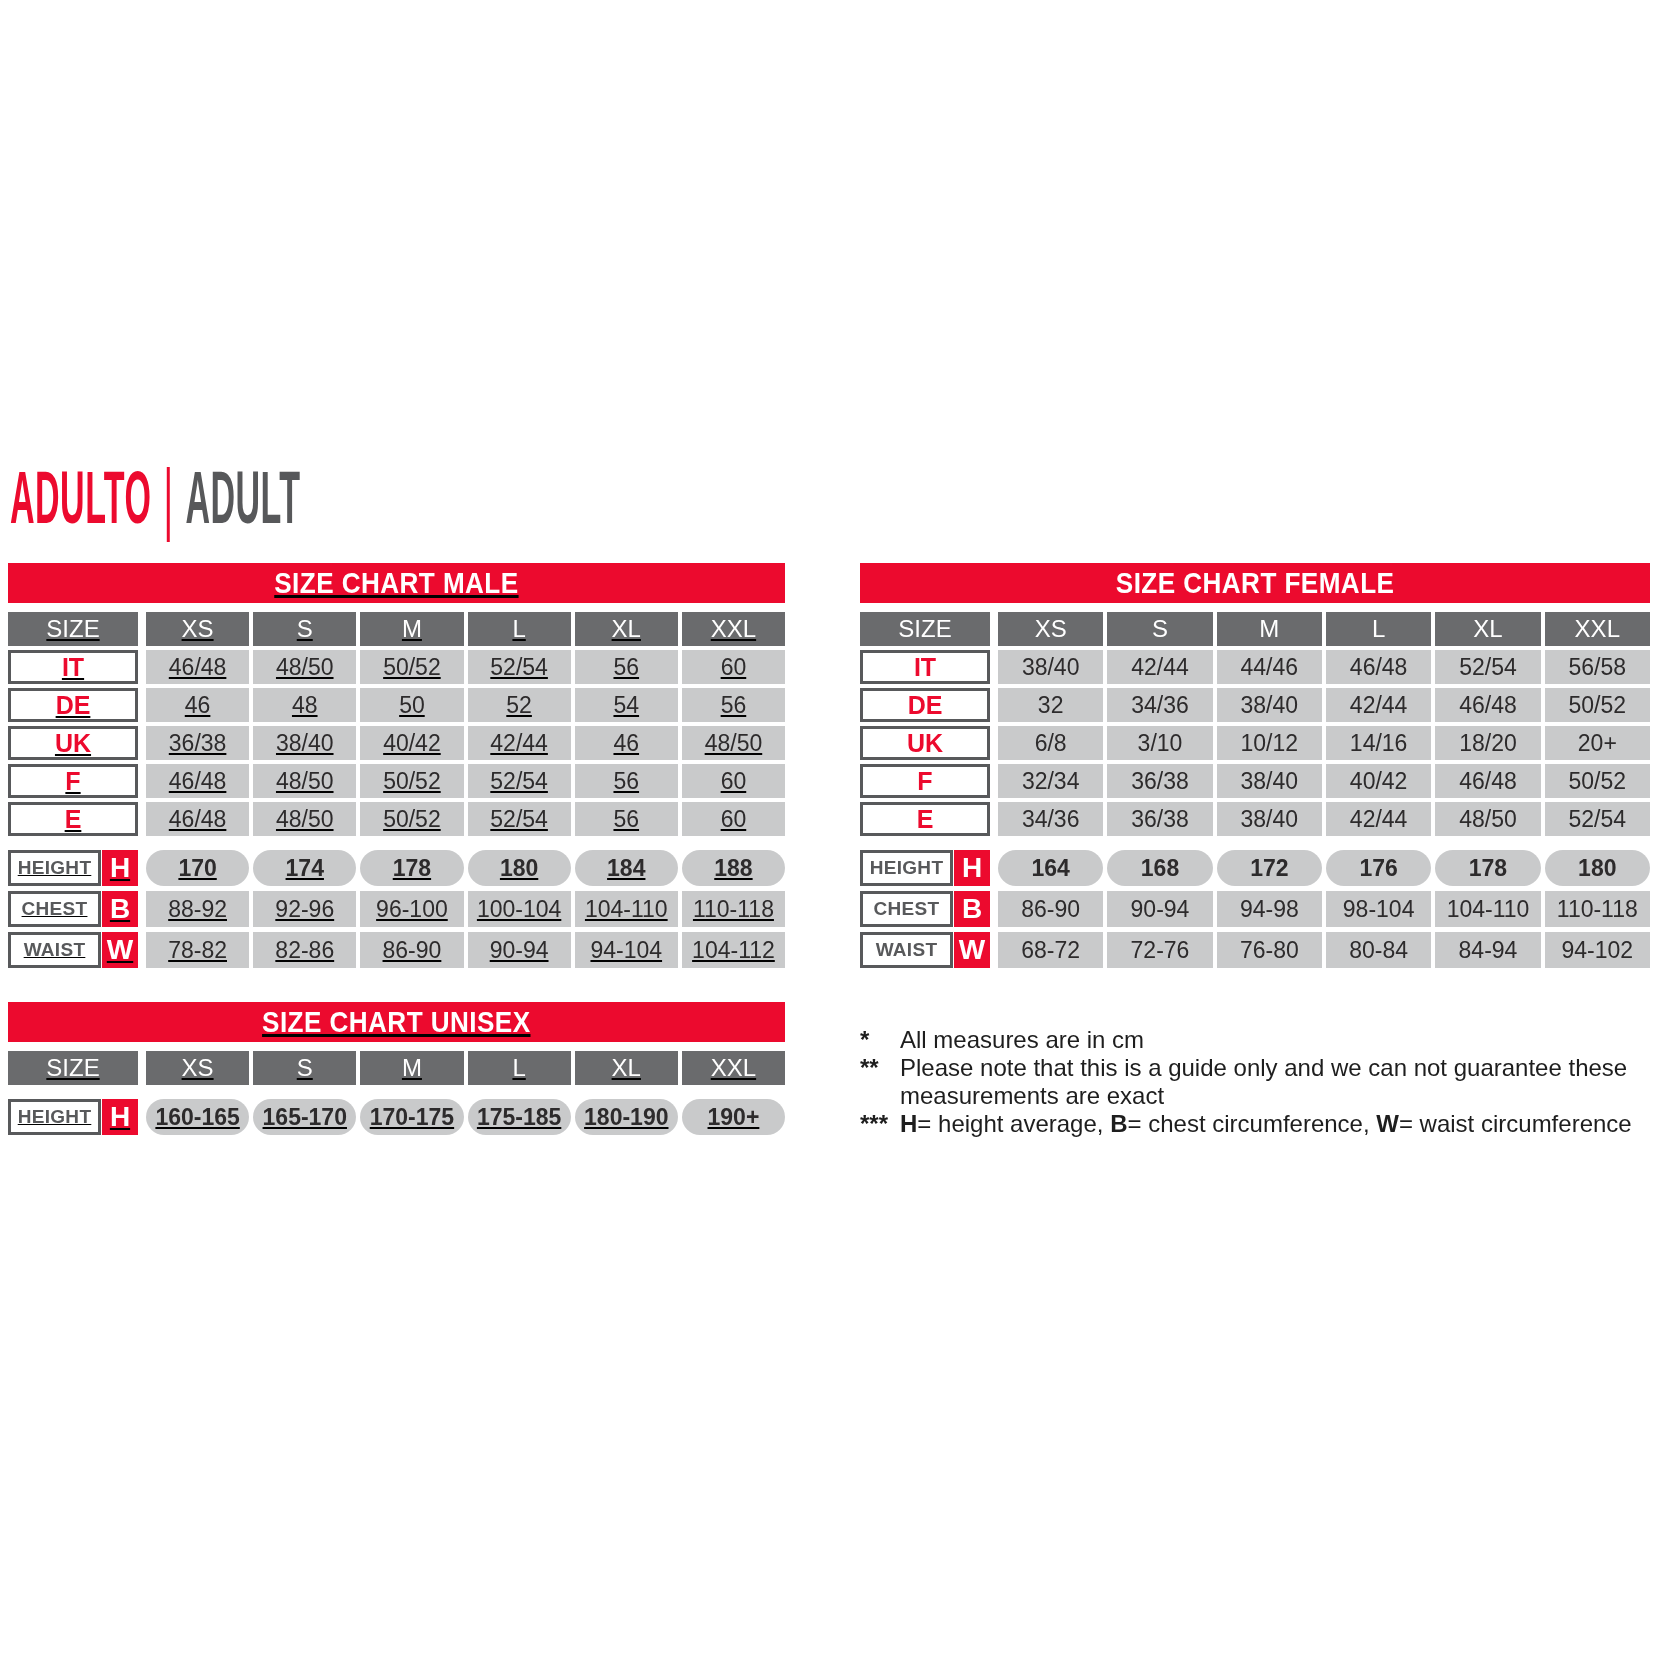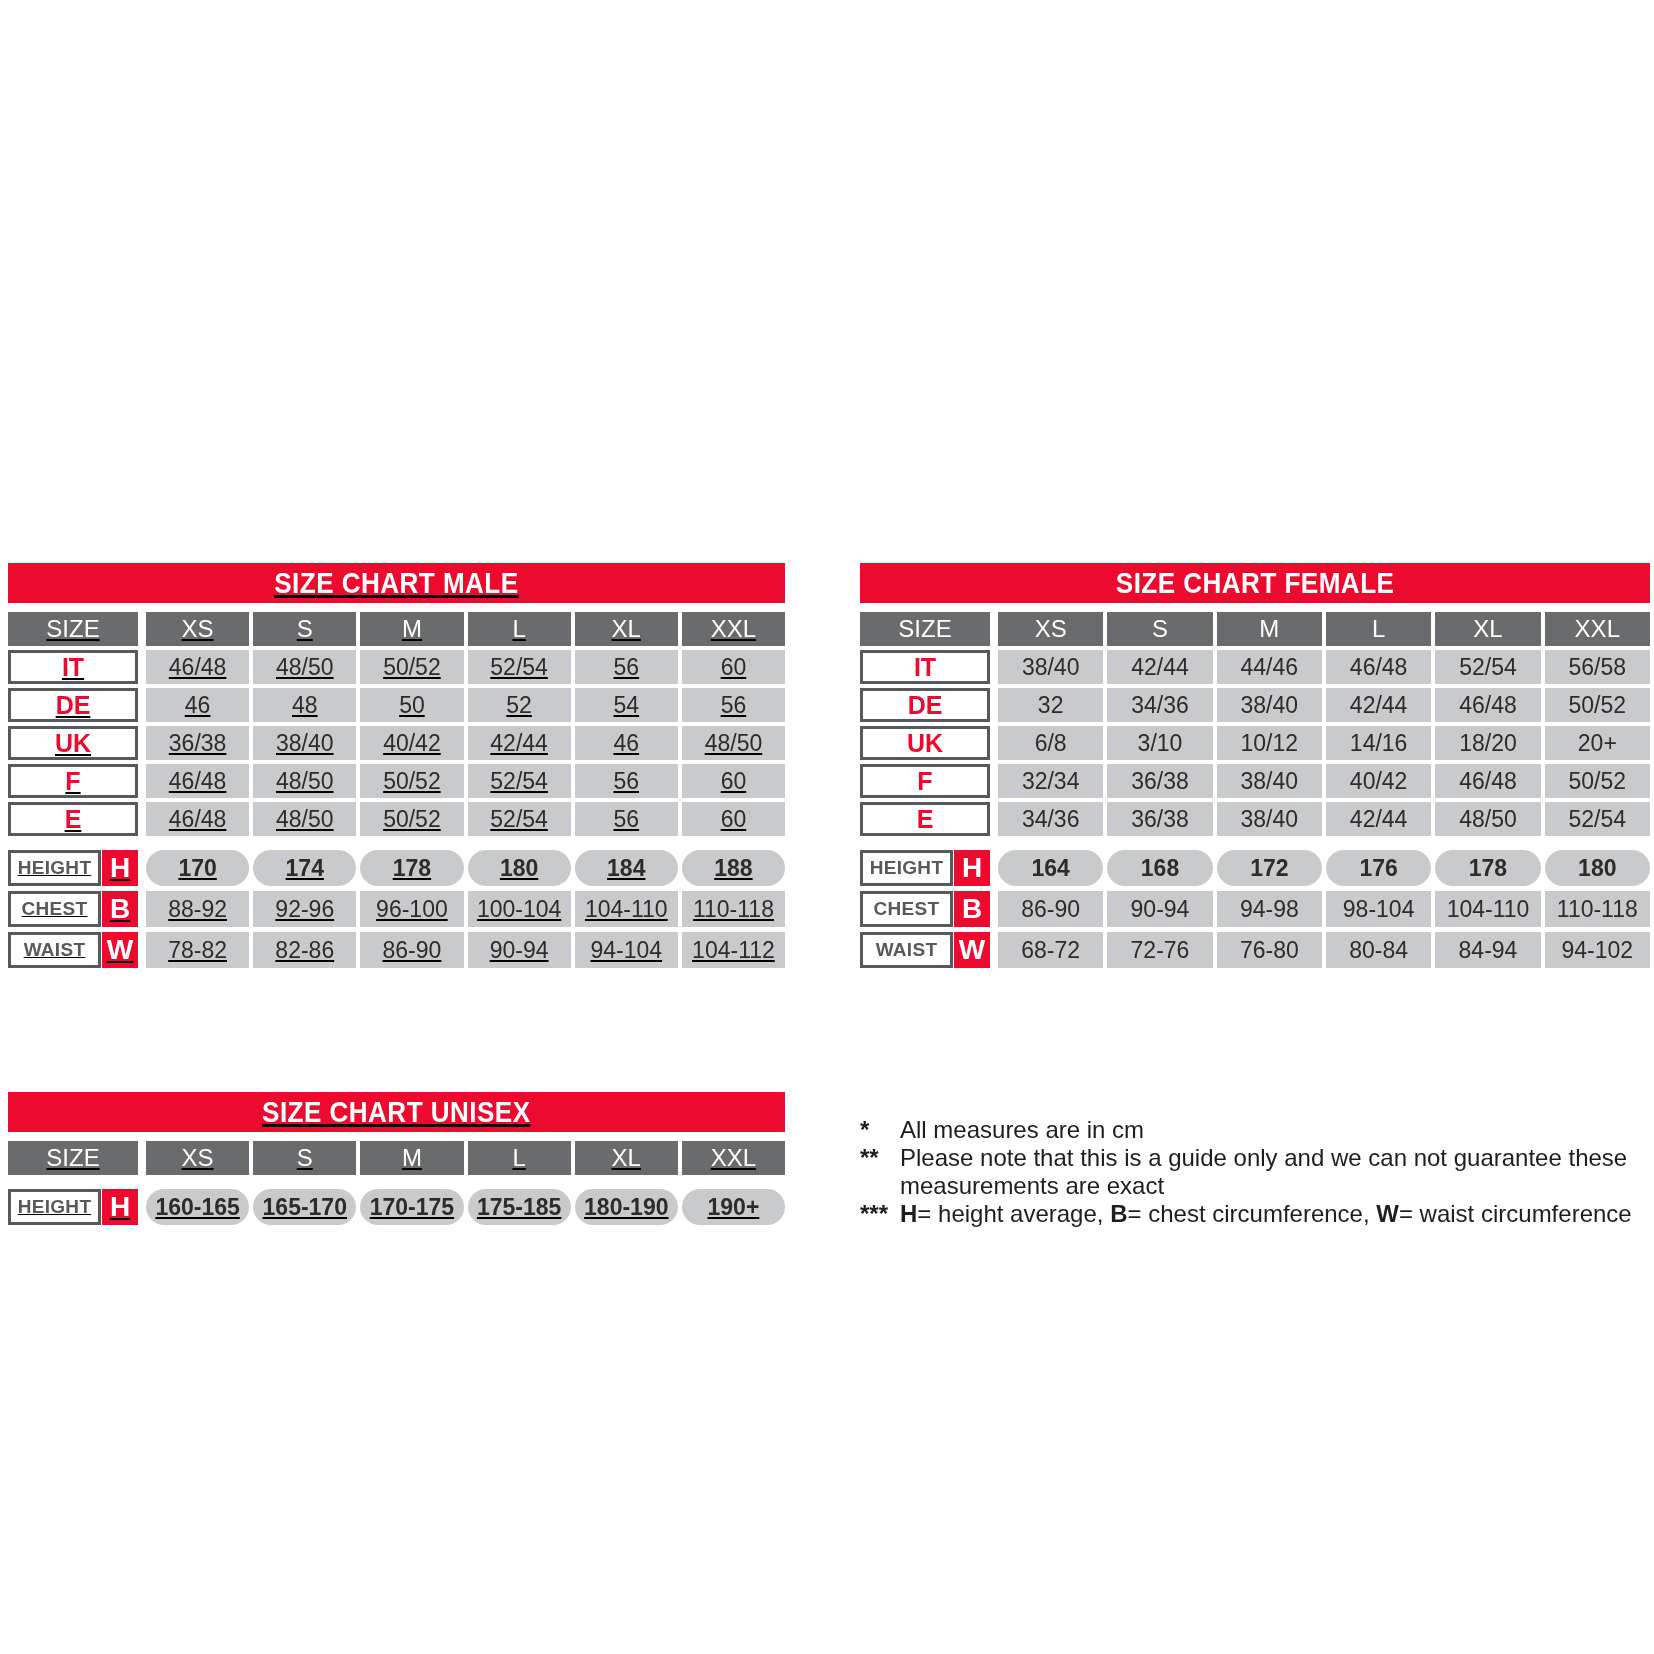--- a/index.html
+++ b/index.html
@@ -22,21 +22,21 @@
   .title-inner{
     display:inline-flex;align-items:center;gap:26px;
     transform:scaleX(0.46);transform-origin:0 50%;
     font-size:74px;font-weight:bold;line-height:80px;letter-spacing:1px;
   }
   .t-red{color:var(--red);}
   .t-sep{color:var(--red);font-weight:400;font-size:80px;}
   .t-gray{color:#57585A;}
   
   .row1{position:absolute;left:8px;top:563px;width:1642px;display:flex;justify-content:space-between;align-items:flex-start;}
-  .row2{position:absolute;left:8px;top:1092px;width:1642px;display:flex;justify-content:space-between;align-items:flex-start;}
+  .row2{position:absolute;left:8px;top:1002px;width:1642px;display:flex;justify-content:space-between;align-items:flex-start;}
   .w-male{width:777px;text-decoration:underline;}
   .w-female{width:790px;}
   
   .banner{
     height:40px;background:var(--red);
     display:flex;align-items:center;justify-content:center;
   }
   .banner-text{
     color:#fff;font-weight:bold;font-size:30px;letter-spacing:.5px;
     display:inline-block;transform:scaleX(0.87);white-space:nowrap;
@@ -69,20 +69,27 @@
   .fn{display:flex;align-items:flex-start;}
   .fn-marker{width:40px;flex:none;font-weight:bold;}
   .fn-text{flex:none;max-width:770px;}
   .b{font-weight:bold;}
 </style>
 </head>
 <body>
 
 <div class="page">
 
+  <div class="title">
+    <span class="title-inner">
+      <span class="t-red">ADULTO</span>
+      <span class="t-sep">|</span>
+      <span class="t-gray">ADULT</span>
+    </span>
+  </div>
 
   <div class="row1">
     <div class="size-table w-male">
         <div class="banner">
           <span class="banner-text">SIZE CHART MALE</span>
         </div>
         <div class="trow header-row">
           <div class="lbl-col hdr-cell">SIZE</div>
           <div class="cell hdr-cell">XS</div>
           <div class="cell hdr-cell">S</div>

